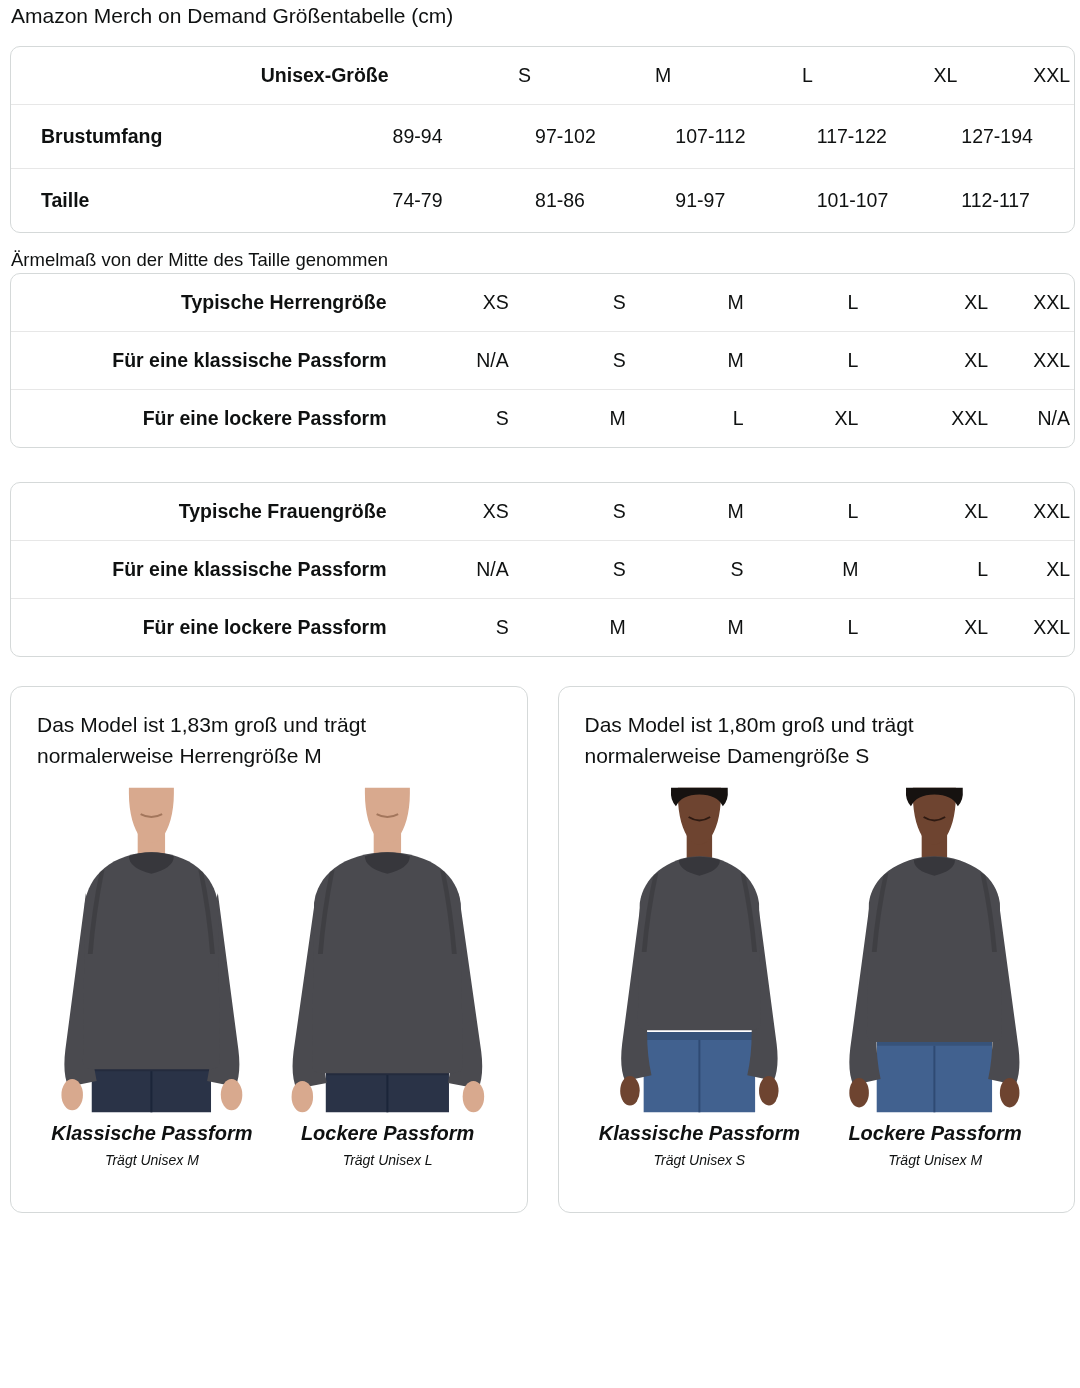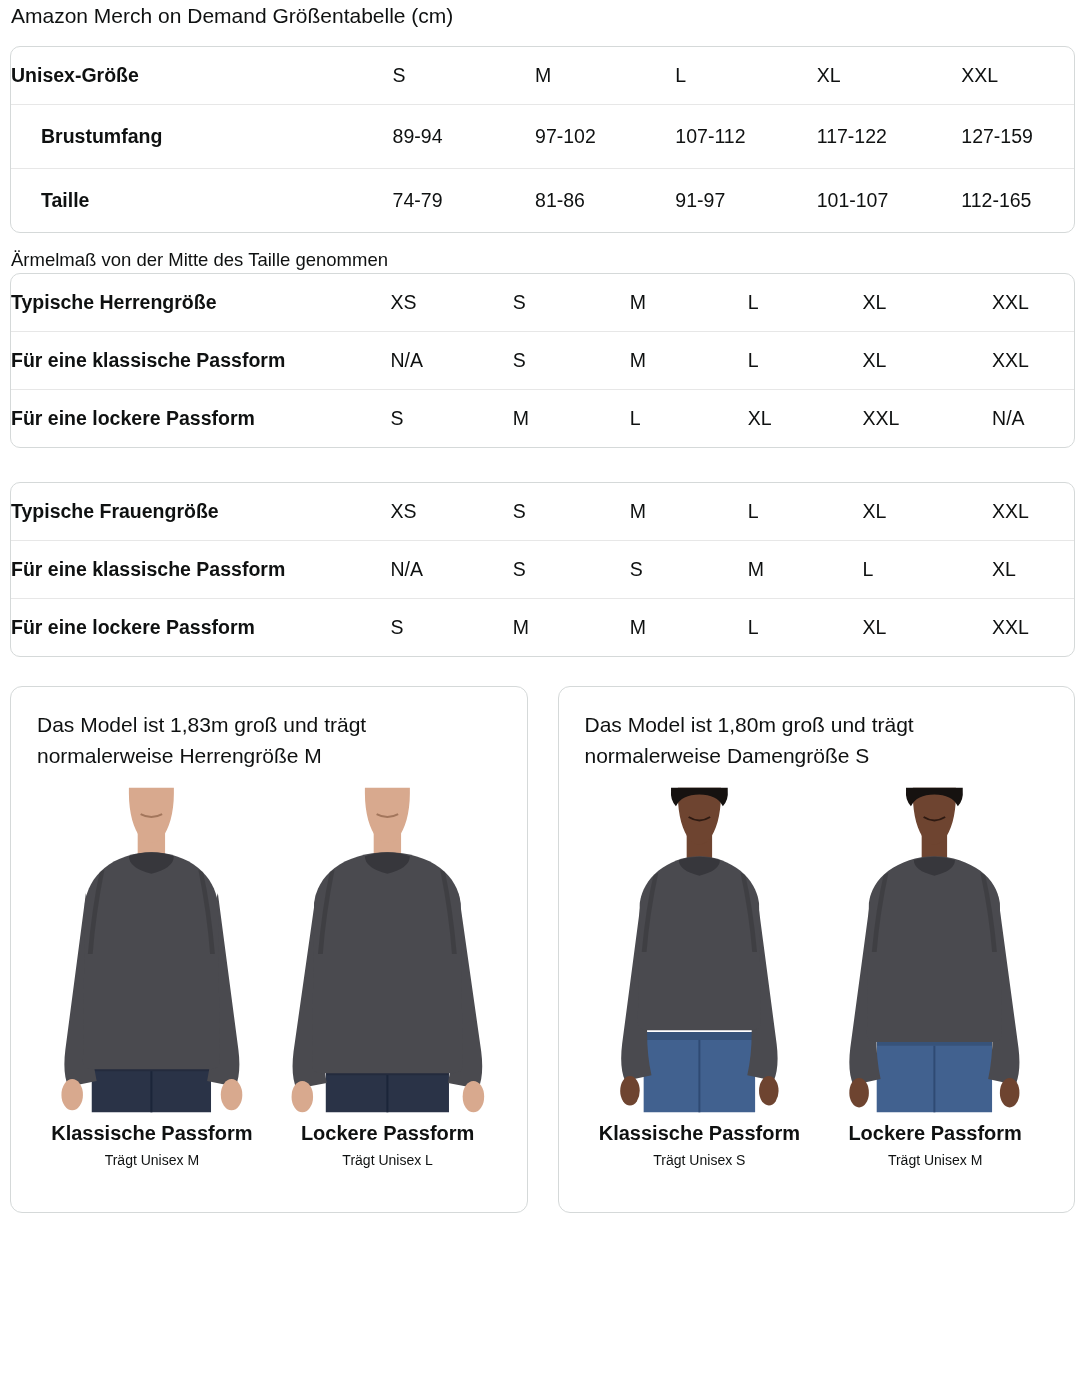--- a/index.html
+++ b/index.html
@@ -19,34 +19,34 @@
   .page{padding:2px 5px 0 10px;}
   .page-title{font-size:21px; font-weight:400; line-height:28px; margin:0 0 16px 0; padding-left:1px;}
   table.sz{
     width:100%; border:1px solid var(--border); border-radius:10px;
     border-collapse:separate; border-spacing:0;
   }
   table.sz th, table.sz td{
     font-size:19.5px; text-align:left; vertical-align:middle;
     padding:20px 4px 20px 0;
   }
-  table.sz tr.hdr th, table.sz tr.hdr td{padding:17px 4px 17px 0;}
+  table.sz tr.hdr th, table.sz tr.hdr td{padding:17px 4px 17px 0;text-align:right;}
   table.sz th{font-weight:700; padding-left:30px;}
   table.sz tr + tr th, table.sz tr + tr td{border-top:1px solid var(--divider);}
   .footnote{font-size:18.5px; line-height:26px; margin-top:14px; padding-left:1px;}
   .section-title{font-size:21px; font-weight:400; line-height:28px; margin:33px 0 13px 0; padding-left:1px;}
   .gap34{height:34px;}
   .cards{display:flex; gap:30px; margin-top:29px;border-radius:12px;}
   .card{
     flex:1 1 0; min-height:527px;
     border:1px solid var(--border); border-radius:12px;
     padding:22px 24px 18px 26px;
   }
   .card-desc{font-size:21px; line-height:31px; font-weight:400;}
-  .figs{display:flex; gap:6px; margin-top:13px;}
+  .figs{display:flex; gap:6px; margin-top:13px;font-style:italic;}
   .fig{flex:1 1 0; text-align:center;}
   .fig svg{display:block; width:100%; height:332px;}
   .fig-caption{font-size:20px; font-weight:700; line-height:27px; margin-top:4px;}
   .fig-sub{font-size:14px; font-weight:400; line-height:27px;}
   
   .skinL{fill:var(--skin_light);} .skinD{fill:var(--skin_dark);}
   .shirt{fill:var(--shirt);} .collar{fill:var(--shirt_dark);}
   .jeansD{fill:var(--jeans_dark);} .jeansL{fill:var(--jeans_light);}
   .hair{fill:var(--hair_dark);}
   .shade{fill:rgba(0,0,0,.14);}
@@ -79,29 +79,29 @@
         <td>L</td>
         <td>XL</td>
         <td>XXL</td>
       </tr>
       <tr>
         <th>Brustumfang</th>
         <td>89-94</td>
         <td>97-102</td>
         <td>107-112</td>
         <td>117-122</td>
-        <td>127-159</td>
+        <td>127-194</td>
       </tr>
       <tr>
         <th>Taille</th>
         <td>74-79</td>
         <td>81-86</td>
         <td>91-97</td>
         <td>101-107</td>
-        <td>112-165</td>
+        <td>112-117</td>
       </tr>
     </tbody>
   </table>
 
   <p class="footnote">Ärmelmaß von der Mitte des Taille genommen</p>
 
 
   <table class="sz">
     <colgroup>
         <col style="width:35.7%">

